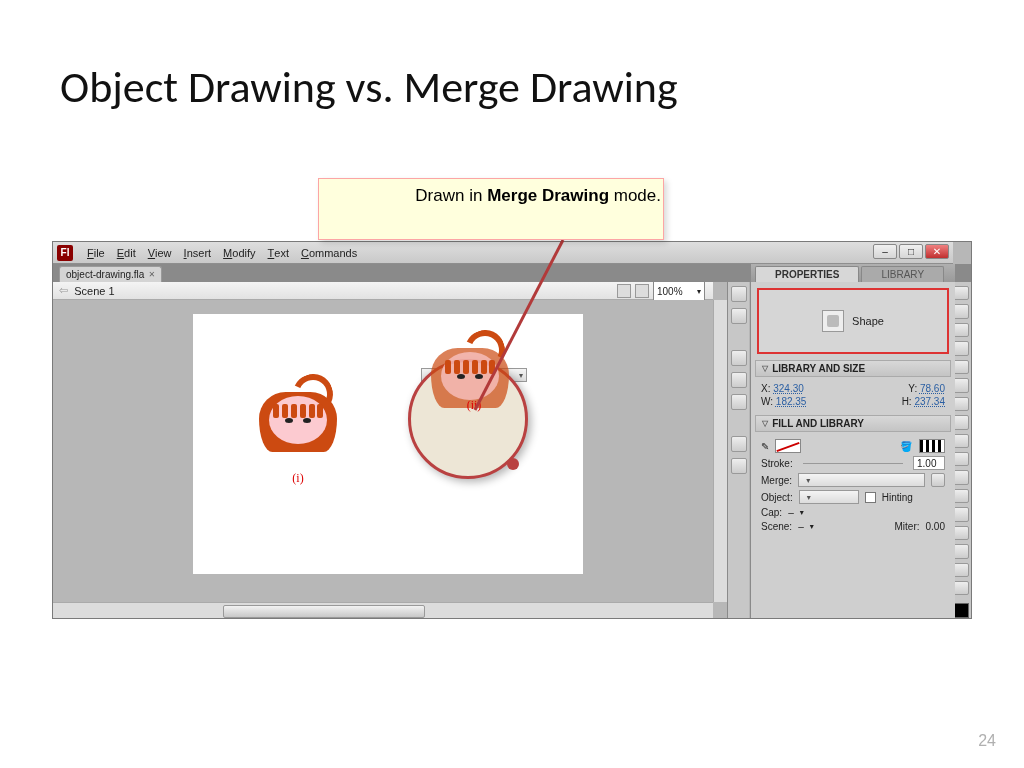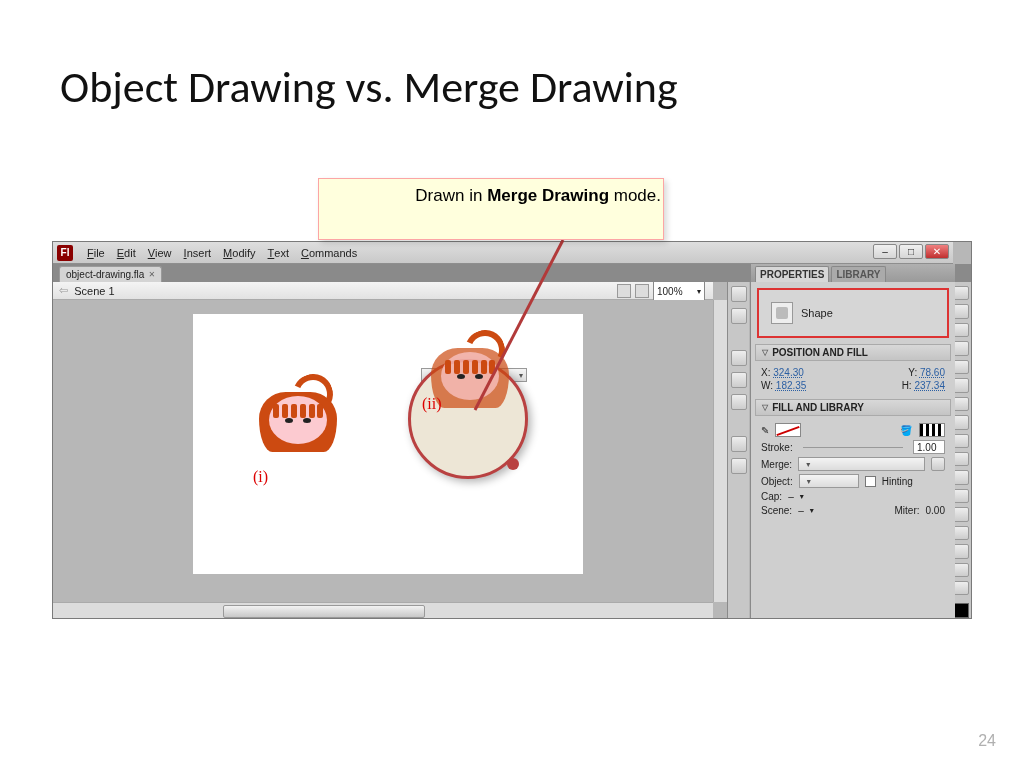--- a/index.html
+++ b/index.html
@@ -40,38 +40,38 @@
   
   .face-group { position:absolute; }
   .face { position:relative; width:90px; height:90px; }
   .hair-back{position:absolute;left:6px;top:18px;width:78px;height:60px;background:#cc4a11;border-radius:40px 40px 20px 20px / 40px 40px 50px 50px;}
   .skin{position:absolute;left:16px;top:22px;width:58px;height:48px;background:#fccad0;border-radius:50%;}
   .eye{position:absolute;top:44px;width:8px;height:5px;background:#222;border-radius:50%;}
   .eye.l{left:32px;} .eye.r{left:50px;}
   .bangs{position:absolute;left:20px;top:30px;width:50px;height:14px;}
   .bangs span{position:absolute;top:0;width:6px;height:14px;background:#cc4a11;border-radius:2px;}
   .curl{position:absolute;left:40px;top:0;width:40px;height:40px;border:6px solid #cc4a11;border-radius:50%;border-left-color:transparent;border-bottom-color:transparent;transform:rotate(-20deg);}
-  .label-under{position:absolute;bottom:-22px;left:0;right:0;text-align:left;color:#d00;font-size:16px;font-family:serif;}
+  .label-under{position:absolute;bottom:-22px;left:0;right:0;text-align:center;color:#d00;font-size:12px;font-family:serif;}
   .sel-circle{position:absolute;left:-14px;top:-10px;width:120px;height:120px;border-radius:50%;background:#ede6d6;border:3px solid #b94141;box-shadow:3px 3px 8px rgba(0,0,0,.3);}
   .sel-circle::after{content:"";position:absolute;right:6px;bottom:6px;width:12px;height:12px;border-radius:50%;background:#b94141;}
   .face-group.sel .hair-back,.face-group.sel .skin{opacity:.7;}
 
   
   .dock { position:absolute; top:40px; bottom:0; background:#c7c7c7; border-left:1px solid #8a8a8a; }
   .dock-l { left:674px; width:22px; display:flex; flex-direction:column; align-items:center; gap:6px; padding-top:4px; }
   .dock-r { right:0; width:22px; display:flex; flex-direction:column; align-items:center; gap:4px; padding-top:4px; }
   .tool-ic { width:16px; height:16px; border:1px solid #999; background:linear-gradient(#eee,#ccc); border-radius:2px; }
   .tool-swatch { width:16px; height:16px; background:#000; border:1px solid #666; margin-top:4px; }
 
   
   .panel { position:absolute; left:697px; top:22px; width:205px; bottom:0; background:#cfcfcf; border-left:1px solid #8a8a8a; }
   .panel-tabs { height:18px; background:linear-gradient(#b0b0b0,#9a9a9a); display:flex; align-items:flex-end; padding-left:4px; gap:2px; }
-  .ptab { height:16px; padding:0 4px; font-size:10px; background:#d7d7d7; border:1px solid #888; border-bottom:none; border-radius:2px 2px 0 0; display:flex; align-items:center; font-weight:700; color:#333;}
-  .ptab.inactive{background:#aaa;color:#555;font-weight:700;}
-  .shape-row{margin:6px;border:2px solid #d33; padding:12px; display:flex; align-items:center; gap:8px; background:#d6d6d6;}
+  .ptab { height:16px; padding:0 19px; font-size:10px; background:#d7d7d7; border:1px solid #888; border-bottom:none; border-radius:2px 2px 0 0; display:flex; align-items:center; font-weight:700; color:#333;}
+  .ptab.inactive{background:#aaa;color:#555;font-weight:400;}
+  .shape-row{margin:6px;border:2px solid #d33; padding:20px; display:flex; align-items:center; gap:8px; background:#d6d6d6;justify-content:center;}
   .shape-row .thumb{width:22px;height:22px;background:#eee;border:1px solid #999;display:flex;align-items:center;justify-content:center;}
   .shape-row .thumb::before{content:"";width:12px;height:12px;background:#bbb;border-radius:2px;}
   .sect{margin:2px 4px;}
   .sect-hdr{background:linear-gradient(#d8d8d8,#c4c4c4);border:1px solid #aaa;padding:2px 6px;font-size:10px;font-weight:700;display:flex;align-items:center;gap:4px;}
   .sect-hdr::before{content:"▽";font-size:8px;color:#666;}
   .sect-body{padding:4px 6px;font-size:10px;}
   .kv{display:flex;justify-content:space-between;margin:2px 0;}
   .kv .lnk{color:#2b5fa3;text-decoration:underline dotted;}
   .fld{display:flex;align-items:center;gap:6px;margin:3px 0;}
   .sw{width:26px;height:14px;border:1px solid #888;background:#fff;}
@@ -215,21 +215,21 @@
       <div class="panel-tabs">
         <div class="ptab">PROPERTIES</div>
         <div class="ptab inactive">LIBRARY</div>
       </div>
       <div class="shape-row">
         <div class="thumb"></div>
         <span>Shape</span>
       </div>
 
       <div class="sect">
-        <div class="sect-hdr">POSITION AND FILL</div>
+        <div class="sect-hdr">LIBRARY AND SIZE</div>
         <div class="sect-body">
           <div class="kv">
               <span><span>X:</span> <span class="lnk">324.30</span></span>
                           <span><span>Y:</span> <span class="lnk">78.60</span></span>
             </div>
           <div class="kv">
               <span><span>W:</span> <span class="lnk">182.35</span></span>
                           <span><span>H:</span> <span class="lnk">237.34</span></span>
             </div>
         </div>

